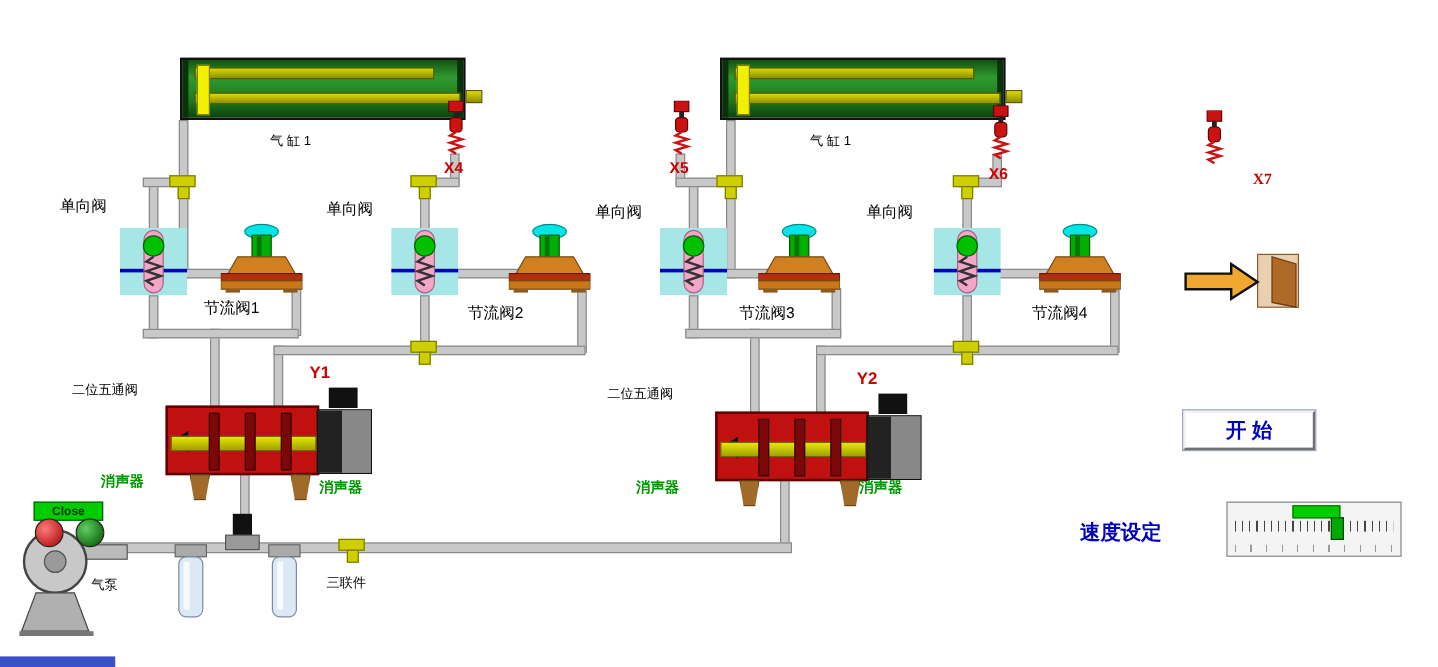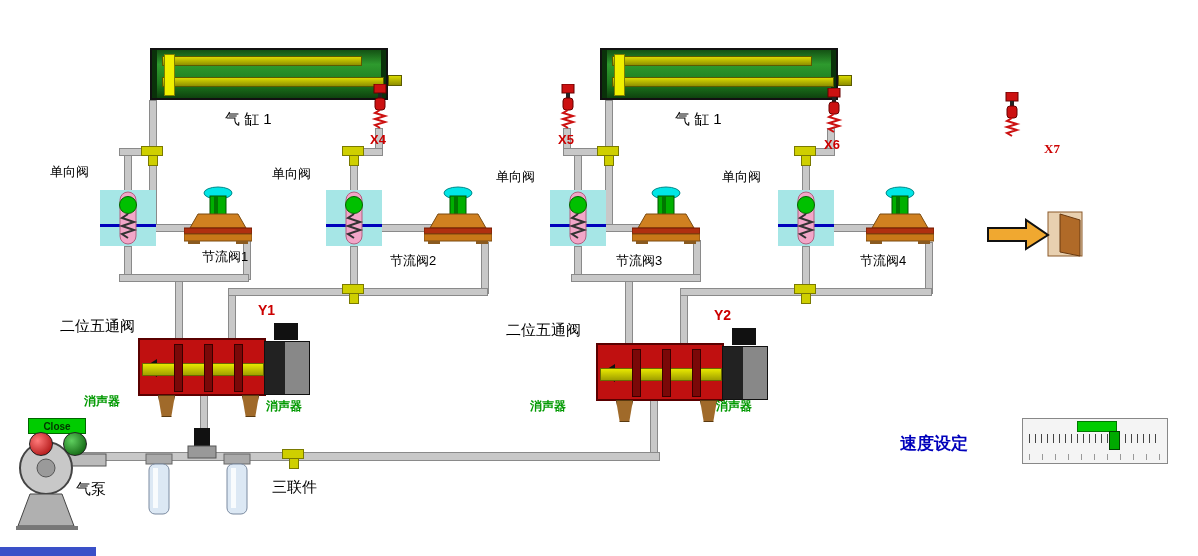--- a/index.html
+++ b/index.html
@@ -6,21 +6,21 @@
   .stage{position:relative;width:1198px;height:556px;background:#ffffff;overflow:hidden;
          font-family:"Liberation Sans",sans-serif;}
   
   .pipe{position:absolute;background:#C8C8C8;border:1px solid #8A8A8A;box-sizing:border-box;}
   .pipe.h{height:8px;}
   .pipe.v{width:8px;}
   .tee{position:absolute;width:22px;height:10px;background:#CFCF00;border:1px solid #7A7A00;box-sizing:border-box;z-index:2;}
   .tee::after{content:"";position:absolute;left:6px;top:8px;width:8px;height:9px;background:#CFCF00;border:1px solid #7A7A00;}
   
   .lbl{position:absolute;color:#000;font-size:13px;white-space:nowrap;z-index:6;}
-  .lbl.big{font-size:15px;}
+  .lbl.big{font-size:11px;}
   .lbl.red{color:#CC0000;font-weight:bold;font-size:13px;}
   .lbl.green{color:#009900;font-weight:bold;font-size:12px;}
   .lbl.blue{color:#0000BB;font-weight:bold;font-size:17px;}
   
   .cylinder{position:absolute;width:238px;height:52px;border:2px solid #111;box-sizing:border-box;z-index:3;
             background:linear-gradient(#145214,#2E9A2E 30%,#1E7A1E 70%,#0E420E);}
   .cyl-cap{position:absolute;top:0;width:5px;height:100%;background:#0A320A;}
   .cyl-stripe{position:absolute;background:linear-gradient(#DADA00,#8F8F00);border:1px solid #5A5A00;box-sizing:border-box;}
   .cyl-piston{position:absolute;left:12px;top:4px;width:9px;height:40px;background:#F0F000;border:1px solid #808000;}
   .cyl-rod{position:absolute;width:12px;height:9px;background:linear-gradient(#DADA00,#8F8F00);border:1px solid #5A5A00;z-index:3;}
@@ -218,21 +218,21 @@
         <ellipse cx="34" cy="7" rx="14" ry="6" fill="#00E6E6" stroke="#008888"></ellipse>
         <rect x="26" y="10" width="16" height="28" fill="#00B000" stroke="#005500"></rect>
         <rect x="30" y="10" width="4" height="28" fill="#007700"></rect>
         <polygon points="14,28 54,28 62,42 6,42" fill="#D08020" stroke="#7A4A10"></polygon>
         <rect x="0" y="42" width="68" height="6" fill="#B03010" stroke="#701800"></rect>
         <rect x="0" y="48" width="68" height="7" fill="#C87818" stroke="#7A4A10"></rect>
         <rect x="4" y="55" width="12" height="3" fill="#8A5A20"></rect>
         <rect x="52" y="55" width="12" height="3" fill="#8A5A20"></rect>
       </svg>
   </div>
-  <div class="lbl" style="left:170px;top:248px;margin-left:32px;">节流阀1</div>
+  <div class="lbl" style="left:170px;top:248px;">节流阀1</div>
 
   <div class="comp" style="left:424px;top:186px;">
     <svg width="68" height="58">
         <ellipse cx="34" cy="7" rx="14" ry="6" fill="#00E6E6" stroke="#008888"></ellipse>
         <rect x="26" y="10" width="16" height="28" fill="#00B000" stroke="#005500"></rect>
         <rect x="30" y="10" width="4" height="28" fill="#007700"></rect>
         <polygon points="14,28 54,28 62,42 6,42" fill="#D08020" stroke="#7A4A10"></polygon>
         <rect x="0" y="42" width="68" height="6" fill="#B03010" stroke="#701800"></rect>
         <rect x="0" y="48" width="68" height="7" fill="#C87818" stroke="#7A4A10"></rect>
         <rect x="4" y="55" width="12" height="3" fill="#8A5A20"></rect>
@@ -336,20 +336,21 @@
   </div>
   <div class="lbl big" style="left:272px;top:478px;">三联件</div>
 
   <div class="comp" style="left:986px;top:210px;cursor:pointer;">
     <svg width="104" height="50">
         <rect x="62" y="2" width="34" height="44" fill="#E8D0B0" stroke="#8B5A2B"></rect>
         <polygon points="74,4 94,10 94,46 74,42" fill="#B06A28" stroke="#6A3A10"></polygon>
         <polygon points="2,18 40,18 40,10 62,25 40,39 40,31 2,31" fill="#F0A830" stroke="#111" stroke-width="2"></polygon>
       </svg>
   </div>
+  <button class="panel-btn" style="left:986px;top:342px;">开 始</button>
 
   <div class="lbl blue" style="left:900px;top:432px;">速度设定</div>
   <div class="slider-panel">
     <div class="slider-badge"></div>
     <div class="slider-ruler"></div>
     <div class="slider-nums"></div>
     <div class="slider-thumb"></div>
   </div>
 
   <div class="corner-strip"></div>

